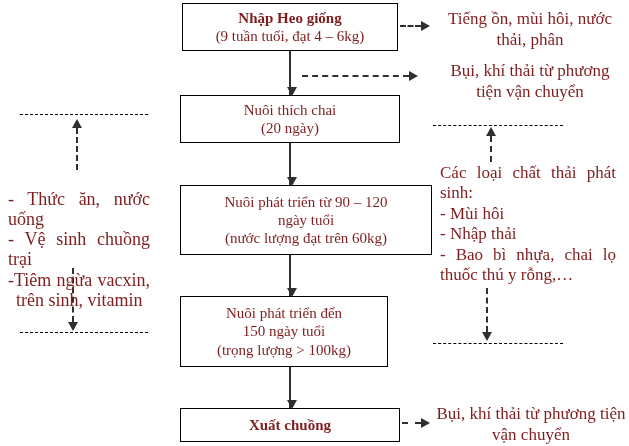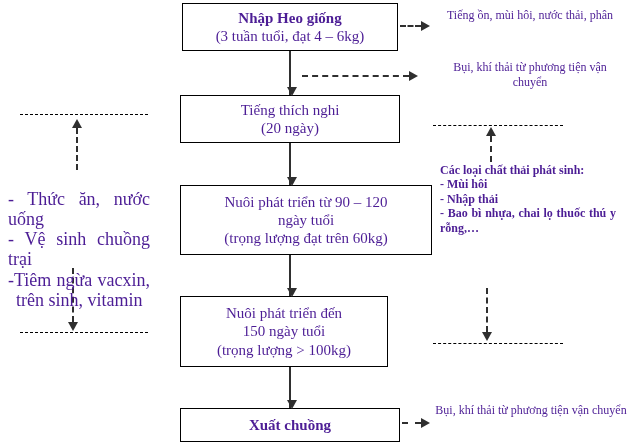--- a/index.html
+++ b/index.html
@@ -1,19 +1,19 @@
 <!DOCTYPE html>
 <html><head>
 <meta charset="utf-8">
 <style>
   html,body{margin:0;padding:0;background:#fff;}
   .stage{
     position:relative;width:629px;height:446px;background:#ffffff;
     font-family:"Liberation Serif","DejaVu Serif",serif;
-    color:#4c1d95;overflow:hidden;
+    color:#7f1d1d;overflow:hidden;
   }
   
   .box{
     position:absolute;box-sizing:border-box;border:1.5px solid #000;background:#fff;
     display:flex;flex-direction:column;align-items:center;justify-content:center;
     text-align:center;font-size:15px;line-height:1.22;
   }
   .bold{font-weight:bold;}
   
   .sarrow{position:absolute;width:0;border-left:2px solid #2f2f2f;}
@@ -37,46 +37,46 @@
     content:"";position:absolute;top:-9px;left:-6px;width:0;height:0;
     border-left:5px solid transparent;border-right:5px solid transparent;
     border-bottom:9px solid #2f2f2f;
   }
   .dvarrow.down::after{
     content:"";position:absolute;bottom:-9px;left:-6px;width:0;height:0;
     border-left:5px solid transparent;border-right:5px solid transparent;
     border-top:9px solid #2f2f2f;
   }
   
-  .ann{position:absolute;font-size:12px;line-height:1.25;}
+  .ann{position:absolute;font-size:17px;line-height:1.25;}
   .center{text-align:center;}
   .justify{text-align:justify;}
   .inputs div{line-height:1.12;text-align:justify;}
   .inputs .hang{padding-left:8px;text-indent:-8px;}
   .waste div{line-height:1.2;}
 </style>
 </head>
 <body>
 
 <div class="stage">
 
   <div class="box" style="left:182px;top:3px;width:216px;height:48px;">
     <div class="bold">Nhập Heo giống</div>
-    <div>(3 tuần tuổi, đạt 4 – 6kg)</div>
+    <div>(9 tuần tuổi, đạt 4 – 6kg)</div>
   </div>
 
   <div class="box" style="left:180px;top:95px;width:220px;height:48px;">
-    <div>Tiếng thích nghi</div>
+    <div>Nuôi thích chai</div>
     <div>(20 ngày)</div>
   </div>
 
   <div class="box" style="left:180px;top:185px;width:252px;height:70px;">
     <div>Nuôi phát triển từ 90 – 120</div>
     <div>ngày tuổi</div>
-    <div>(trọng lượng đạt trên 60kg)</div>
+    <div>(nước lượng đạt trên 60kg)</div>
   </div>
 
   <div class="box" style="left:180px;top:296px;width:208px;height:71px;">
     <div>Nuôi phát triển đến</div>
     <div>150 ngày tuổi</div>
     <div>(trọng lượng &gt; 100kg)</div>
   </div>
 
   <div class="box" style="left:180px;top:408px;width:220px;height:34px;">
     <div class="bold">Xuất chuồng</div>
@@ -98,21 +98,21 @@
 
   <div class="dvarrow up" style="left:76px;top:128px;height:42px;"></div>
   <div class="dvarrow down" style="left:72px;top:268px;height:54px;"></div>
   <div class="dvarrow up" style="left:490px;top:136px;height:26px;"></div>
   <div class="dvarrow down" style="left:486px;top:288px;height:44px;"></div>
 
   <div class="ann center" style="left:440px;top:8px;width:180px;">Tiếng ồn, mùi hôi, nước thải, phân</div>
 
   <div class="ann center" style="left:445px;top:60px;width:170px;">Bụi, khí thải từ phương tiện vận chuyển</div>
 
-  <div class="ann waste justify" style="left:440px;top:163px;width:176px;font-weight:bold;">
+  <div class="ann waste justify" style="left:440px;top:163px;width:176px;">
     <div>Các loại chất thải phát sinh:</div>
     <div>- Mùi hôi</div>
     <div>- Nhập thải</div>
     <div>- Bao bì nhựa, chai lọ thuốc thú y rỗng,…</div>
   </div>
 
   <div class="ann center" style="left:433px;top:403px;width:196px;">Bụi, khí thải từ phương tiện vận chuyển</div>
 
   <div class="ann inputs" style="left:8px;top:189px;width:142px;font-size:18px;">
     <div>- Thức ăn, nước uống</div>

